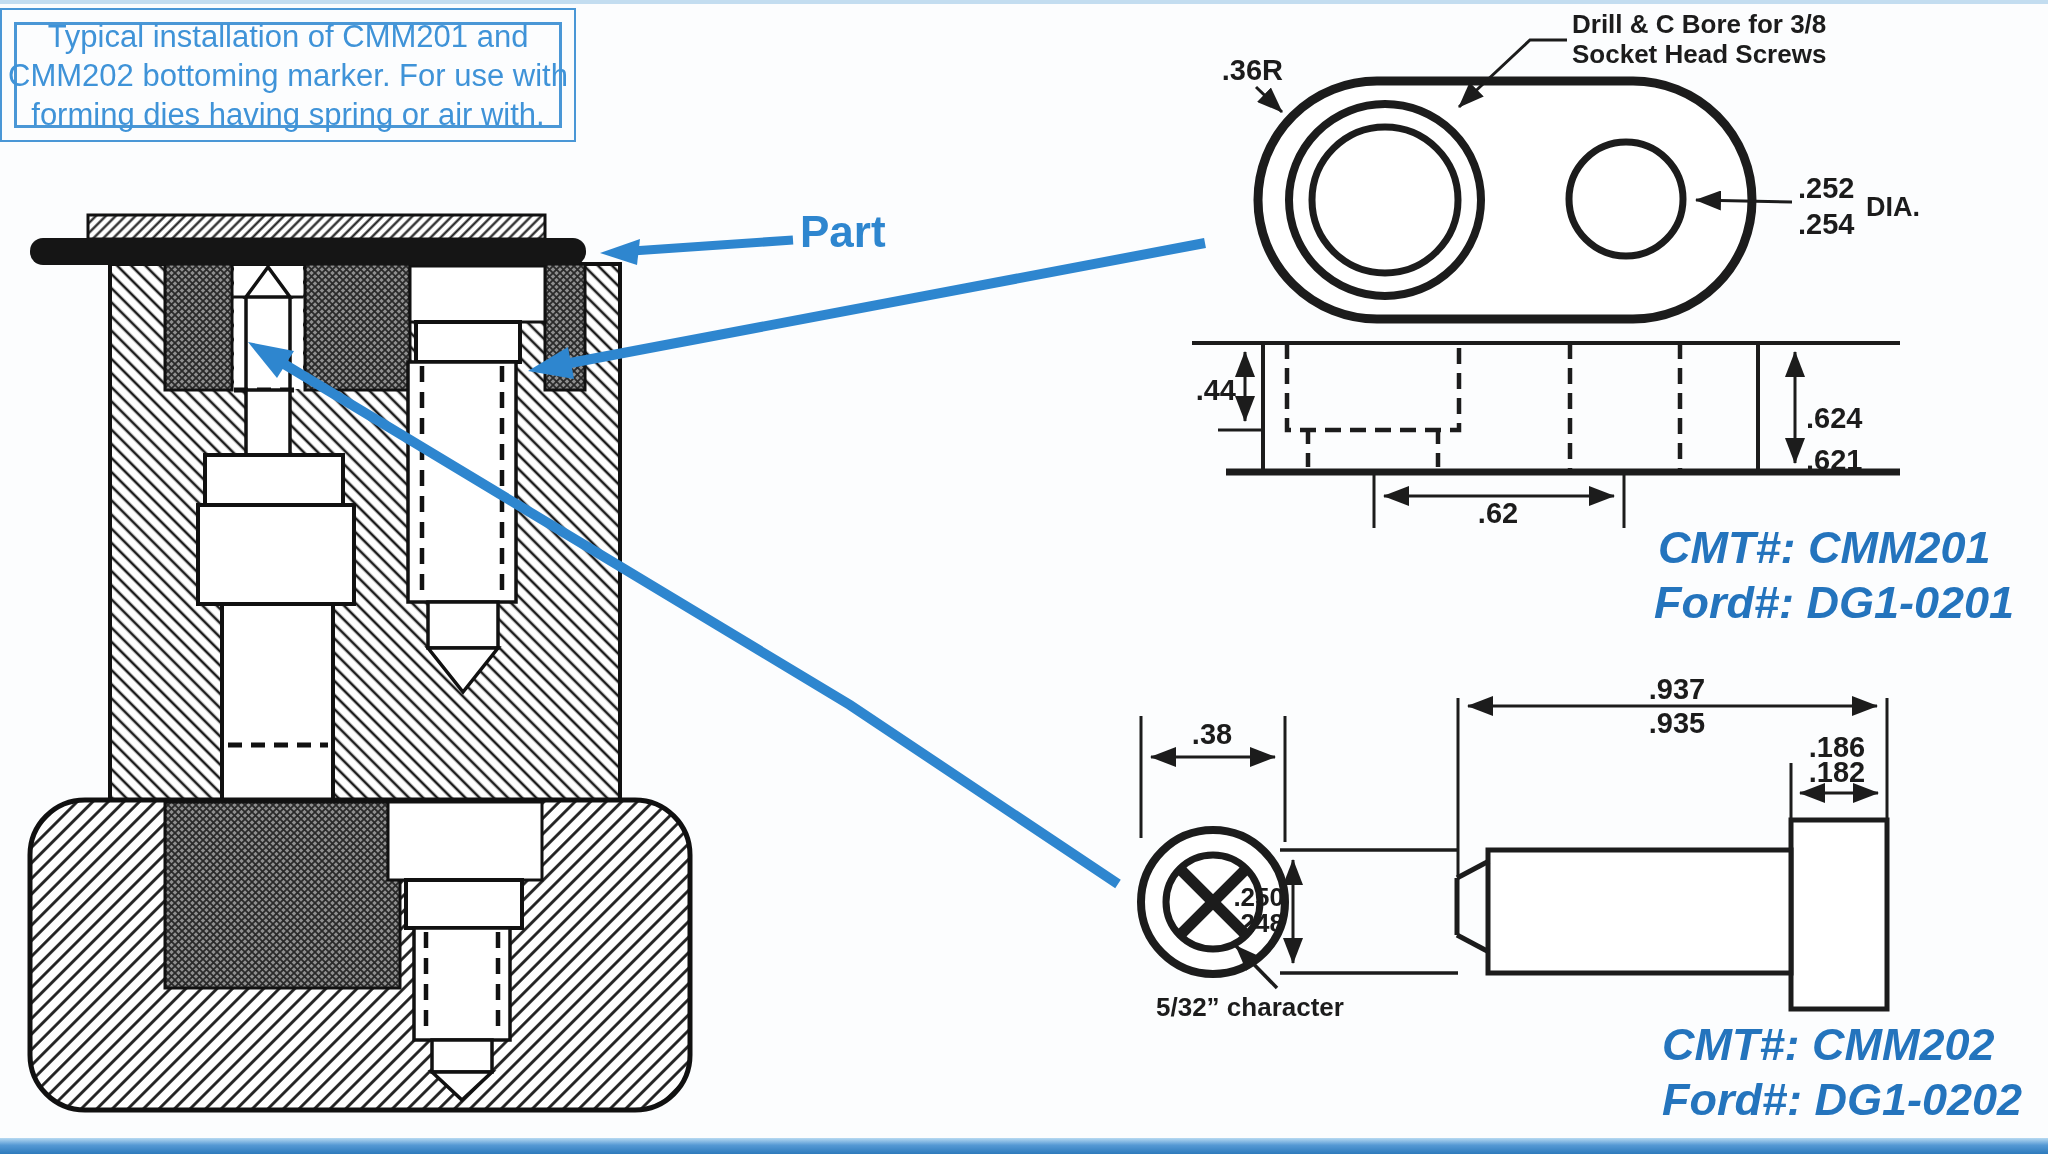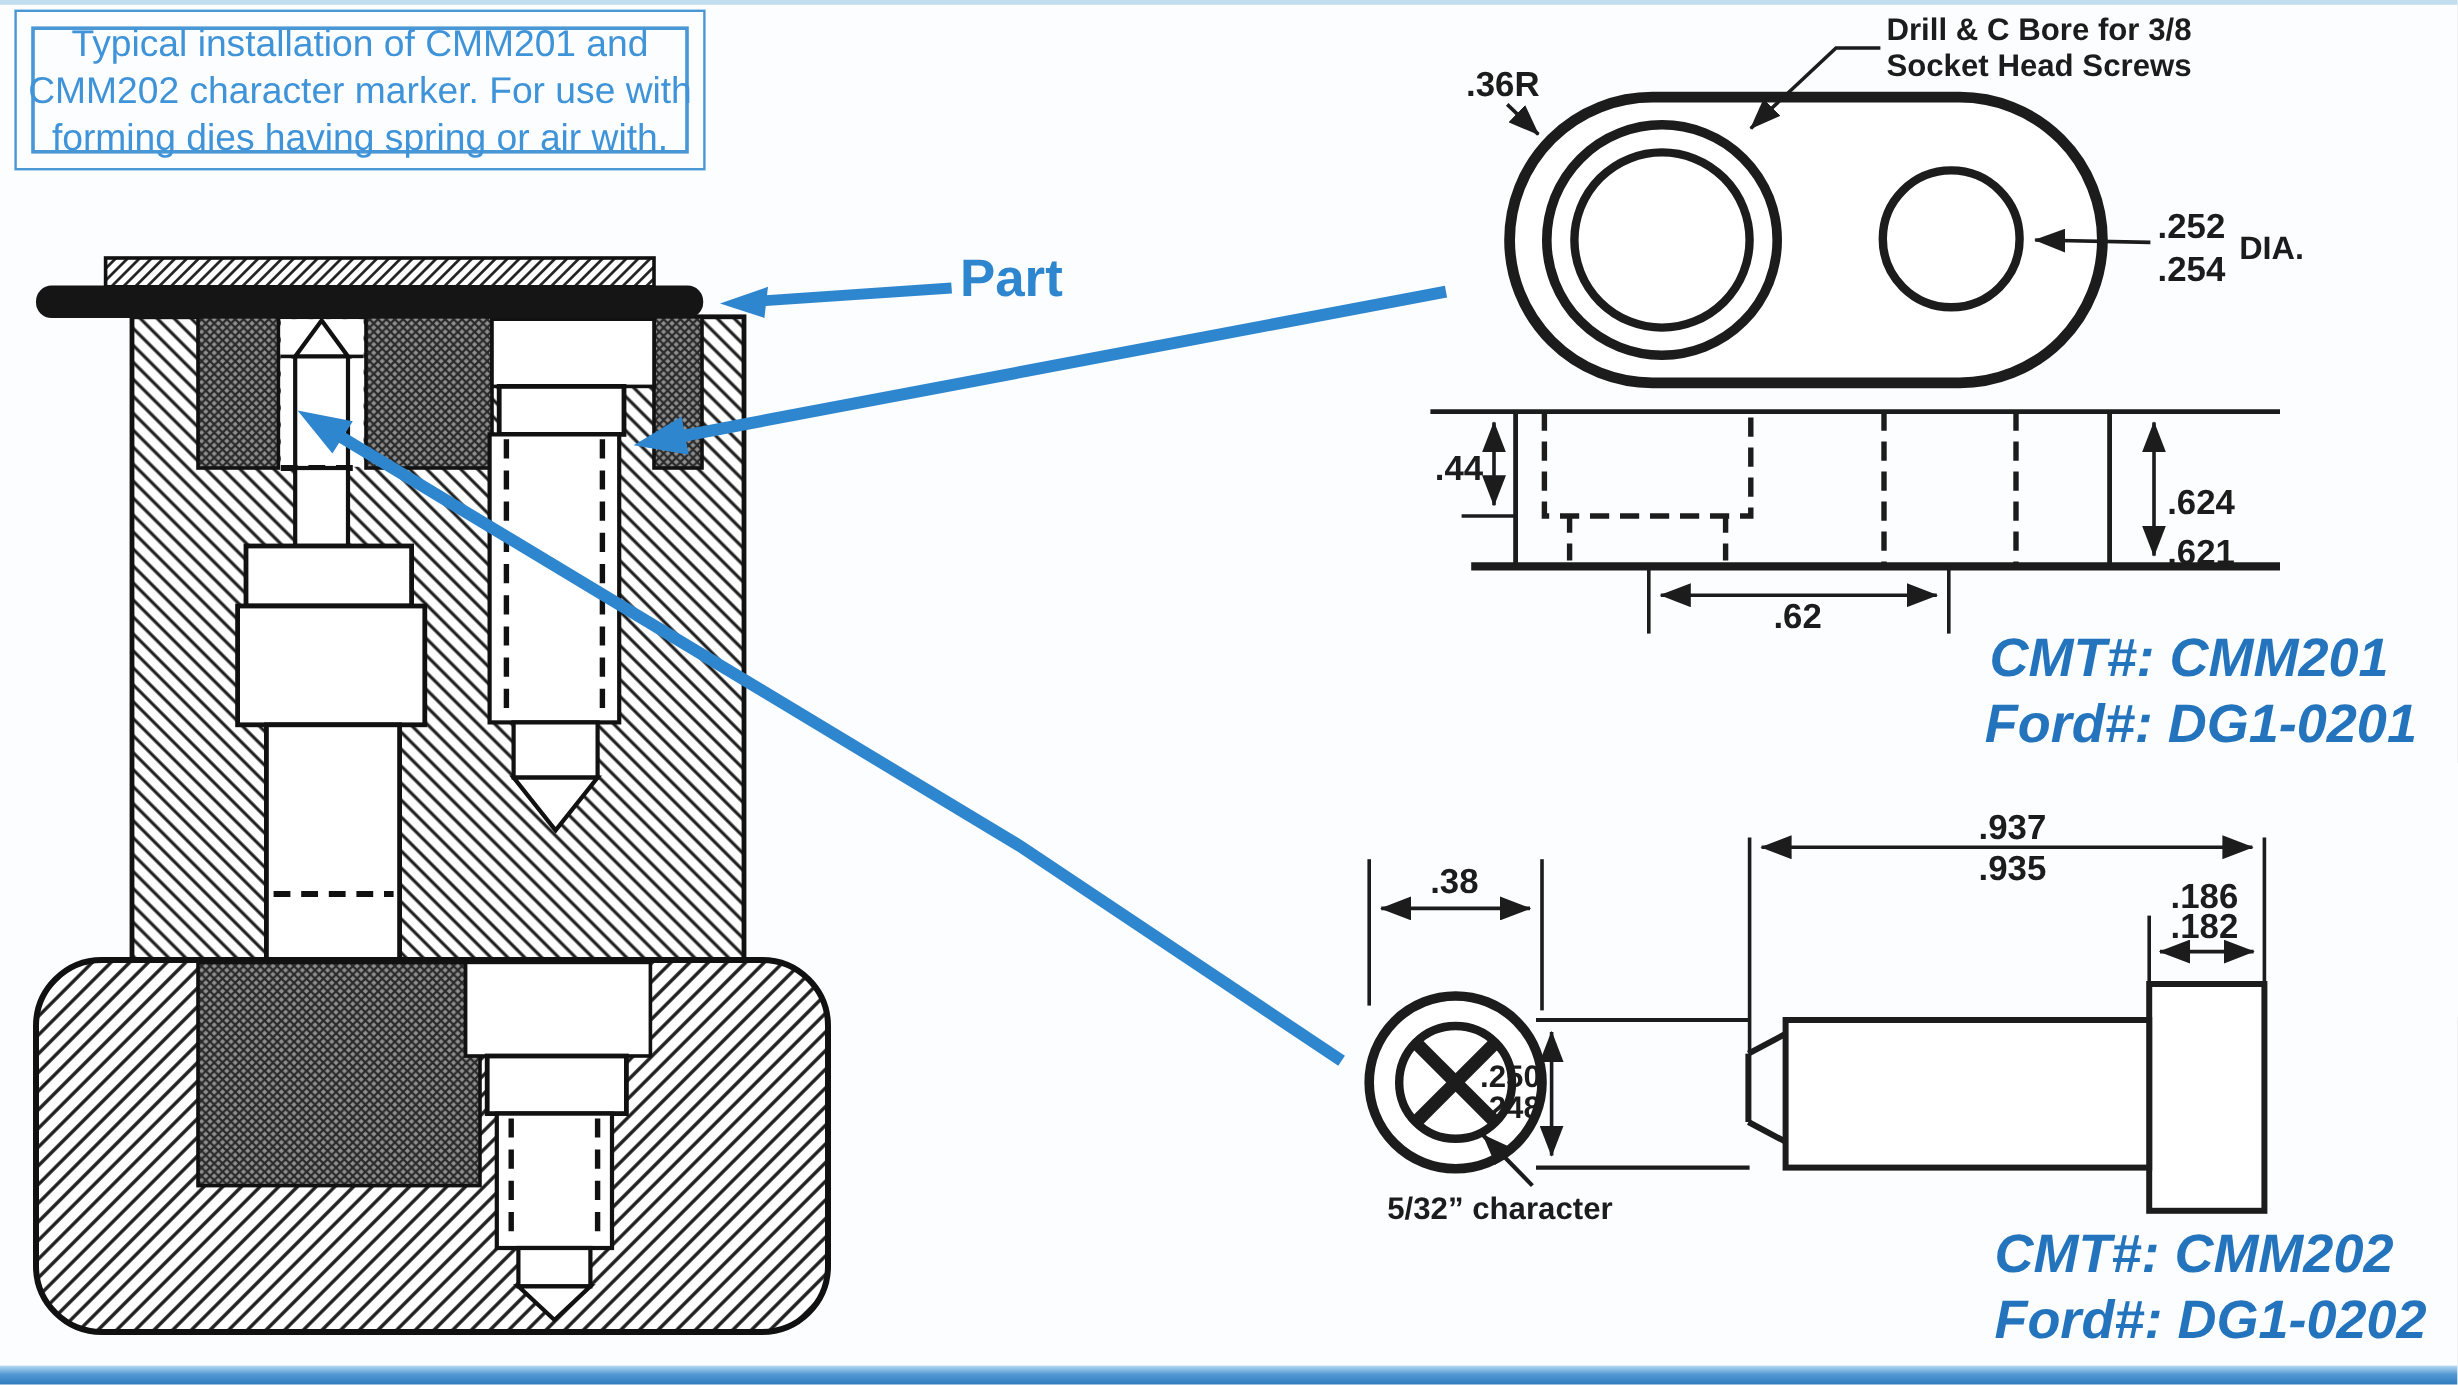--- a/index.html
+++ b/index.html
@@ -3,21 +3,21 @@
 <meta charset="utf-8">
 <style>
   html,body{margin:0;padding:0;background:#e8e8e8;}
   #page{
     position:relative;width:2048px;height:1154px;
     background:#fcfdfe;overflow:hidden;
     font-family:"Liberation Sans",sans-serif;
   }
   #top-rule{position:absolute;left:0;top:0;width:2048px;height:4px;background:#c3ddf0;}
   #info-box{
-    position:absolute;left:12px;top:8px;width:576px;height:134px;
+    position:absolute;left:0;top:8px;width:576px;height:134px;
     border:2px solid #4a97d6;padding:12px;box-sizing:border-box;
   }
   #info-box .inner{
     width:100%;height:100%;border:3px solid #4a97d6;box-sizing:border-box;
     display:flex;flex-direction:column;justify-content:center;align-items:center;
   }
   #info-box .line{
     color:#3f93d8;font-size:31px;line-height:39px;white-space:nowrap;
   }
   svg{position:absolute;left:0;top:0;}
@@ -32,21 +32,21 @@
 </head>
 <body>
 
 <div id="page">
 
   <div id="top-rule"></div>
 
   <div id="info-box">
     <div class="inner">
       <div class="line">Typical installation of CMM201 and</div>
-      <div class="line">CMM202 character marker. For use with</div>
+      <div class="line">CMM202 bottoming marker. For use with</div>
       <div class="line">forming dies having spring or air with.</div>
     </div>
   </div>
 
   <svg width="2048" height="1154" viewBox="0 0 2048 1154">
     <defs>
       <pattern id="hatchStrip" width="7" height="7" patternUnits="userSpaceOnUse" patternTransform="rotate(45)">
         <rect width="7" height="7" fill="#ffffff"></rect>
         <line x1="3.5" y1="0" x2="3.5" y2="7" stroke="#1c1c1c" stroke-width="2.2"></line>
       </pattern>

